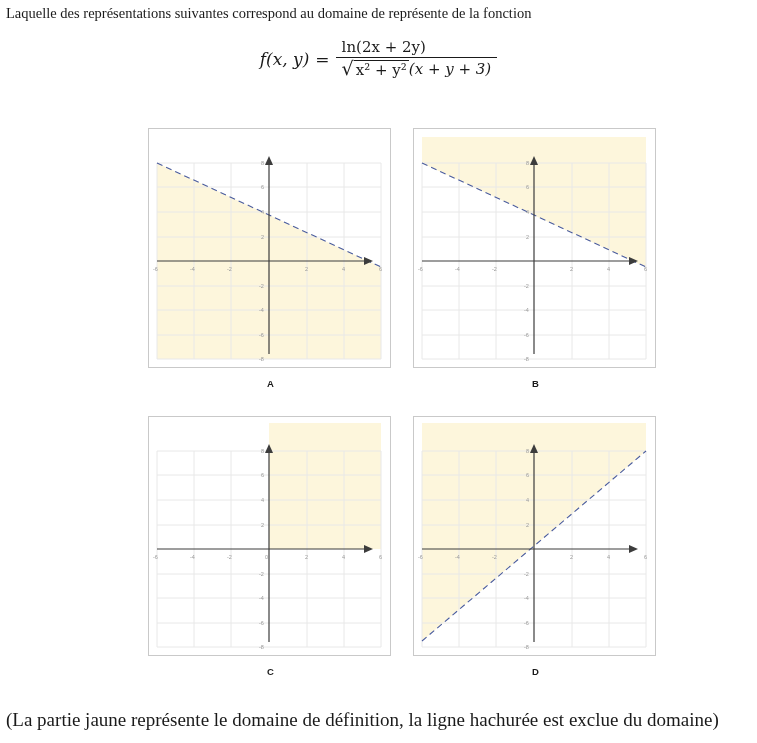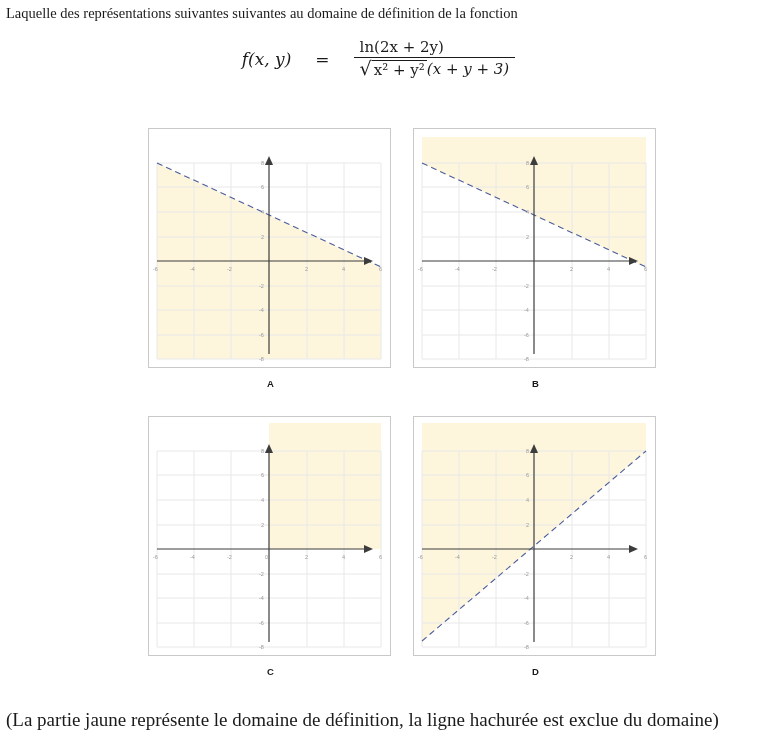--- a/index.html
+++ b/index.html
@@ -29,21 +29,21 @@
     left: 0;
     top: 38px;
     width: 757px;
     text-align: center;
     font-family: "DejaVu Serif", serif;
     font-size: 16px;
   }
   .formula-inner {
     display: inline-flex;
     align-items: center;
-    gap: 24px;
+    gap: 6px;
   }
   .fx {
     font-style: italic;
     font-size: 17px;
   }
   .eq { font-size: 17px; }
   .frac {
     display: inline-flex;
     flex-direction: column;
     align-items: flex-start;
@@ -119,21 +119,21 @@
     position: absolute;
     left: 6px;
     top: 709px;
     width: 745px;
     font-size: 19px;
   }
 </style>
 </head>
 <body>
 
-<div class="question">Laquelle des représentations suivantes suivantes au domaine de définition de la fonction</div>
+<div class="question">Laquelle des représentations suivantes correspond au domaine de représente de la fonction</div>
 
 <div class="formula">
   <span class="formula-inner">
     <span class="fx">f(x, y)</span>
     <span class="eq">=</span>
     <span class="frac">
       <span class="num">ln(2x + 2y)</span>
       <span class="bar"></span>
       <span class="den">
         <span class="sqrt-sym">√</span>

